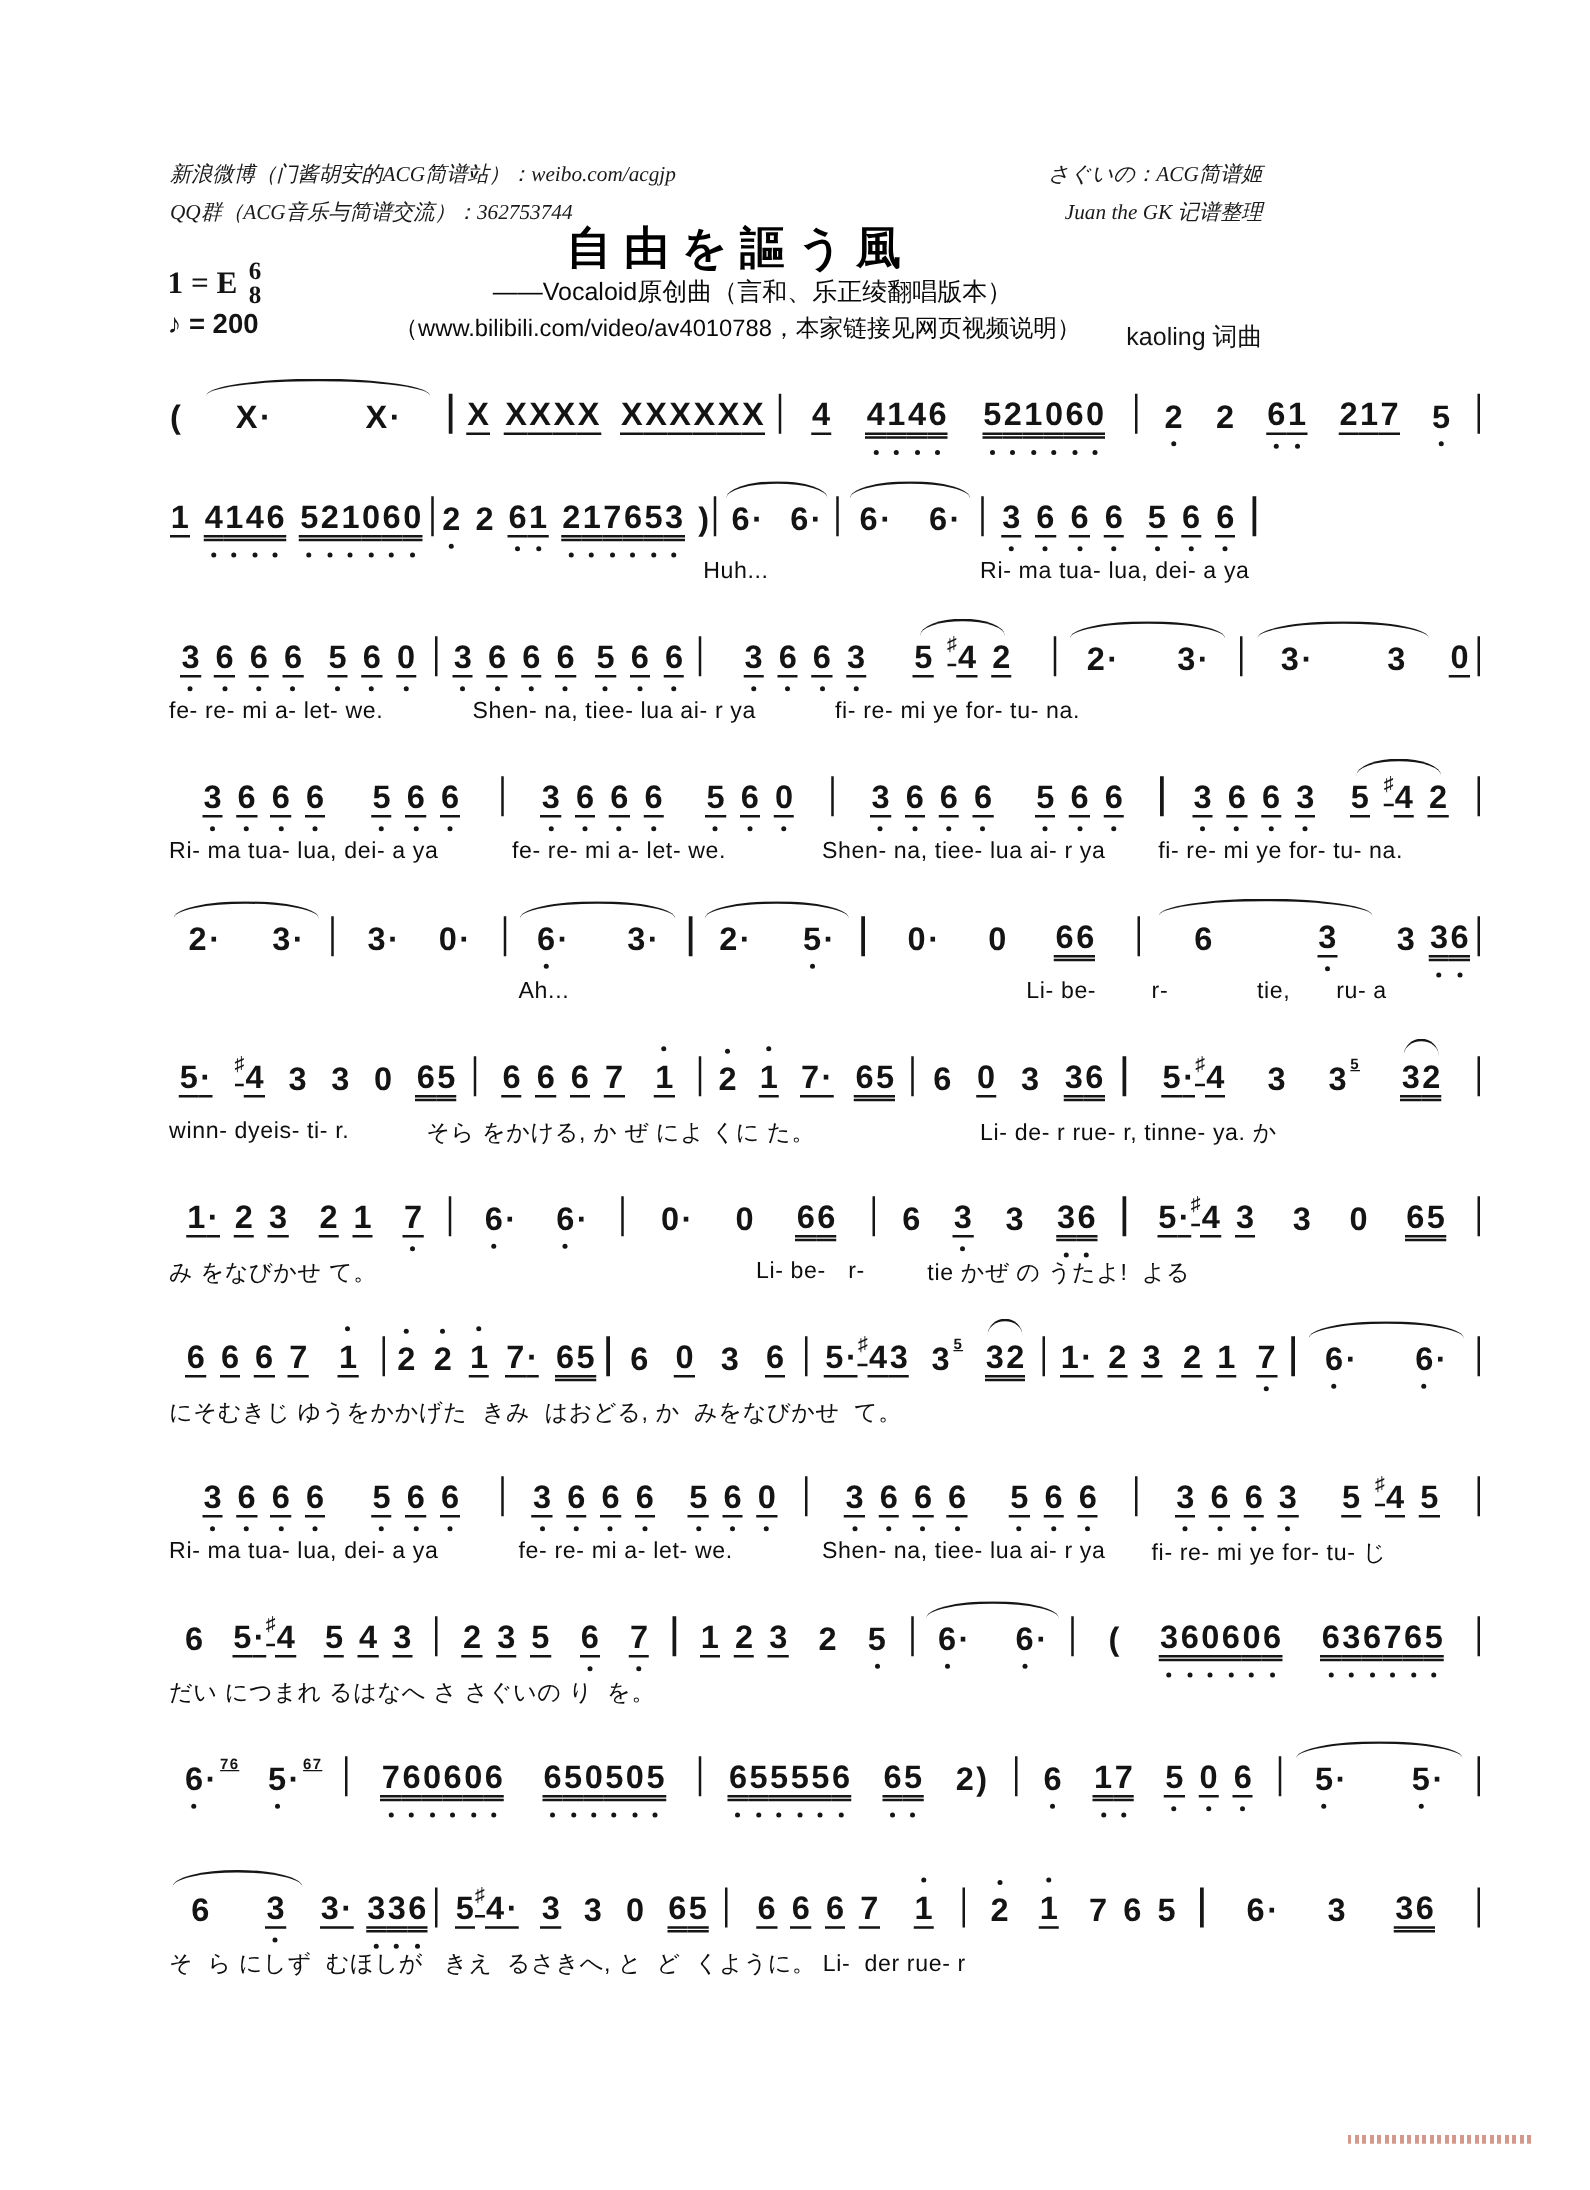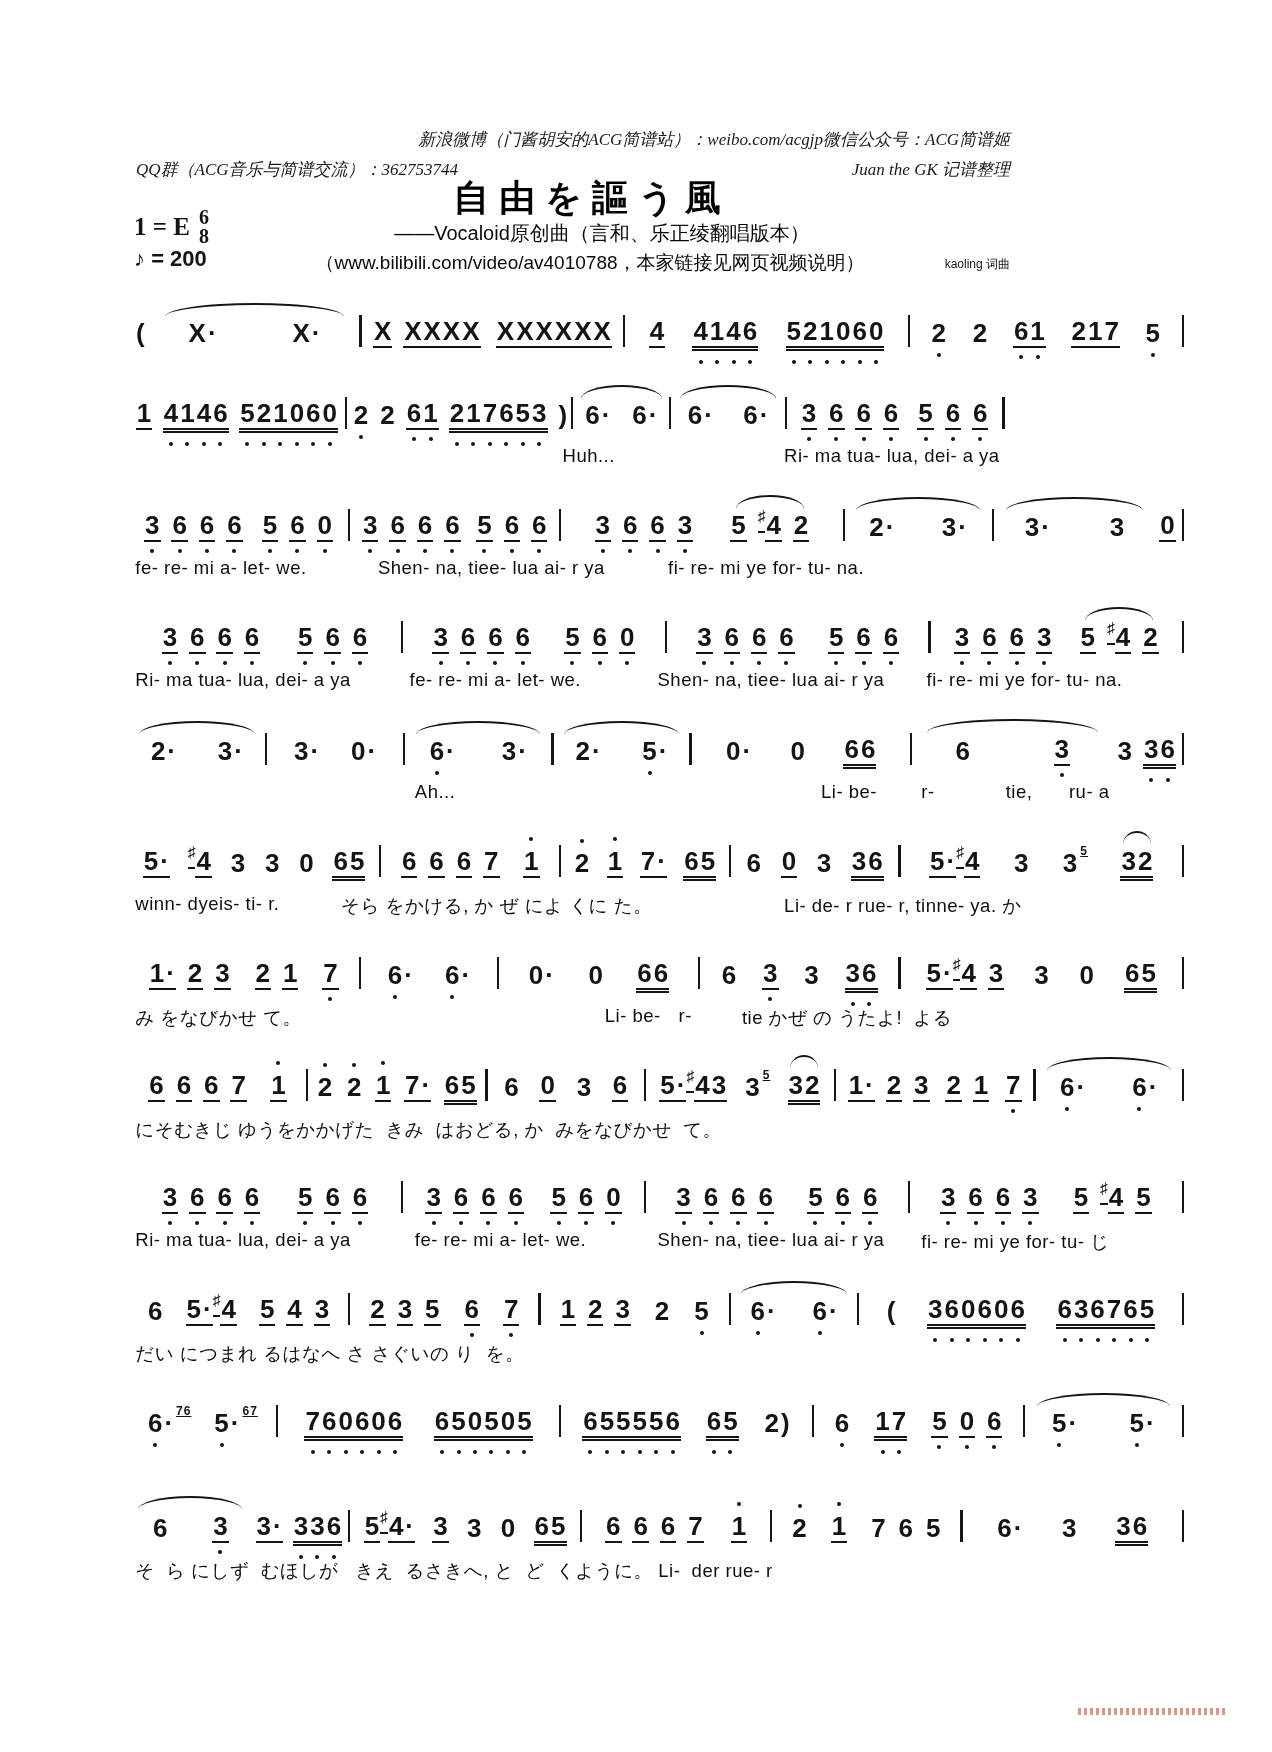--- a/index.html
+++ b/index.html
@@ -1,29 +1,29 @@
 <!DOCTYPE html>
 <html><head>
 <meta charset="utf-8">
 <style>
   html,body{margin:0;padding:0;}
   body{width:1272px;height:1752px;background:#ffffff;position:relative;
        font-family:"Liberation Sans",sans-serif;color:#141414;overflow:hidden;}
   .hdr-row{position:absolute;left:136px;right:262px;display:flex;justify-content:space-between;
            font-family:"Liberation Serif",serif;font-style:italic;font-size:17px;color:#1a1a1a;}
-  #hdr1{top:128px;justify-content:flex-end;} #hdr2{top:158px;font-style:italic;}
+  #hdr1{top:128px;} #hdr2{top:158px;font-style:italic;}
   .title{position:absolute;top:174px;left:0;width:1184px;text-align:center;
          font-size:36px;font-weight:bold;letter-spacing:10px;color:#000;}
   .subtitle{position:absolute;top:220px;left:0;width:1140px;text-align:center;font-size:20px;color:#0a0a0a;margin-left:32px;}
   .source{position:absolute;top:250px;left:0;width:1180px;text-align:center;font-size:19px;color:#0a0a0a;}
   .keyblock{position:absolute;left:134px;top:208px;font-family:"Liberation Serif",serif;
             font-weight:bold;font-size:25px;display:flex;align-items:center;}
   .frac{display:inline-flex;flex-direction:column;line-height:0.95;font-size:20px;margin-left:9px;text-align:center;}
   .tempo{position:absolute;left:134px;top:246px;font-size:22px;font-weight:bold;}
-  .credit{position:absolute;right:262px;top:256px;font-size:12px;text-align:center;}
+  .credit{position:absolute;right:262px;top:256px;font-size:20px;text-align:center;}
   
   #systems{position:absolute;left:130px;top:298px;width:1055px;}
   .system{margin-bottom:17px;}
   .notes-row{display:flex;align-items:flex-end;padding-top:17px;padding-bottom:15px;
              font-weight:700;font-size:26px;line-height:30px;}
   .measure{display:flex;justify-content:space-evenly;align-items:flex-end;flex-basis:0;min-width:0;}
   .bar{width:2.2px;background:#161616;height:32px;flex:none;margin:0 1px 1px 1px;}
   .cell{display:inline-flex;align-items:flex-end;margin:0 5px;position:relative;white-space:nowrap;}
   .grp{flex:1;display:flex;justify-content:space-around;align-items:flex-end;position:relative;}
   .slur::before{content:'';position:absolute;left:7%;right:7%;top:-15px;height:13px;
@@ -44,21 +44,21 @@
   
   .watermark{position:absolute;left:1078px;top:1708px;width:150px;height:7px;opacity:0.55;
              background:repeating-linear-gradient(90deg,#b4452f 0 3px,rgba(255,255,255,0) 3px 6px);
              filter:blur(0.6px);}
 </style>
 </head>
 <body>
 
 <div class="hdr-row" id="hdr1">
   <span>新浪微博（门酱胡安的ACG简谱站）：weibo.com/acgjp</span>
-  <span>微信公众号：ACG简谱姬</span>
+  <span>さぐいの：ACG简谱姬</span>
 </div>
 <div class="hdr-row" id="hdr2">
   <span>QQ群（ACG音乐与简谱交流）：362753744</span>
   <span>Juan the GK 记谱整理</span>
 </div>
 
 <div class="title">自由を謳う風</div>
 <div class="subtitle">——Vocaloid原创曲（言和、乐正绫翻唱版本）</div>
 <div class="source">（www.bilibili.com/video/av4010788，本家链接见网页视频说明）</div>
 

